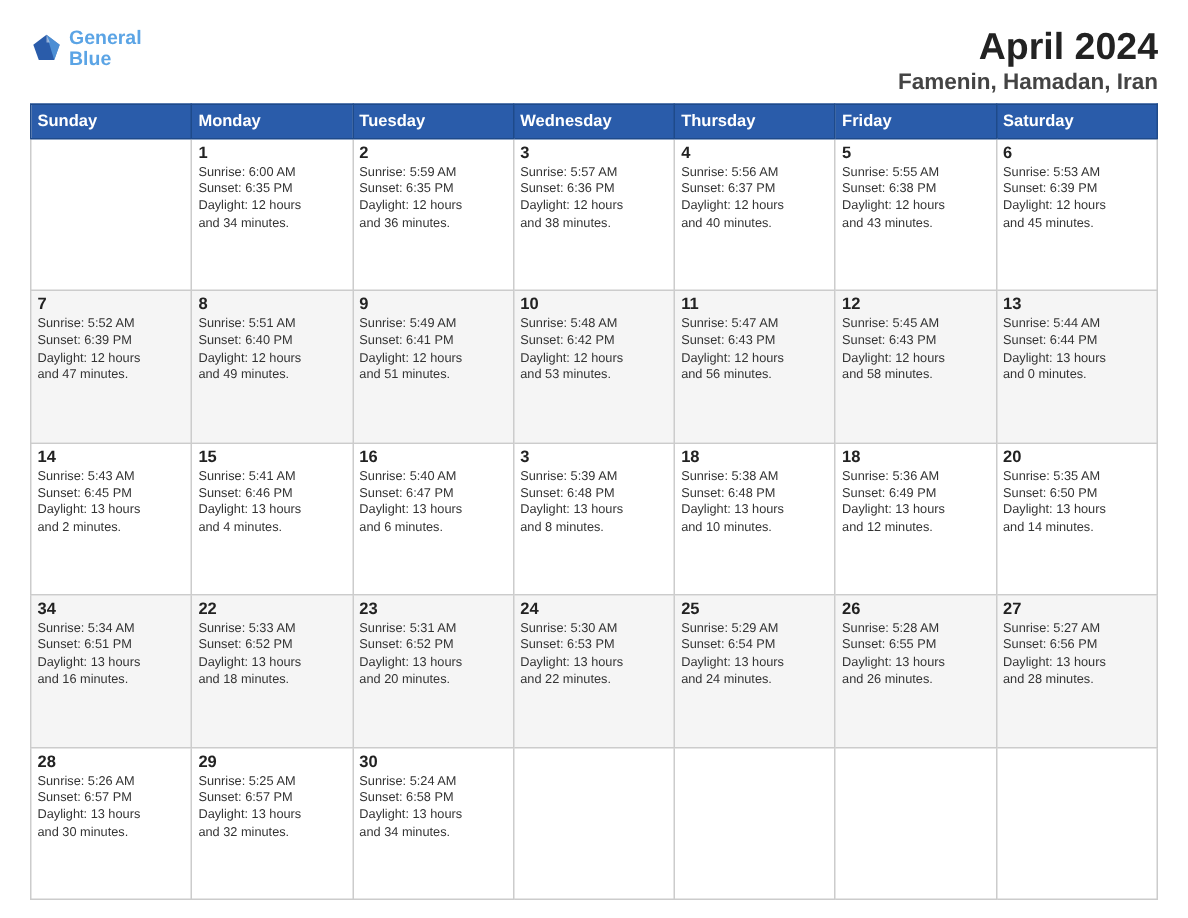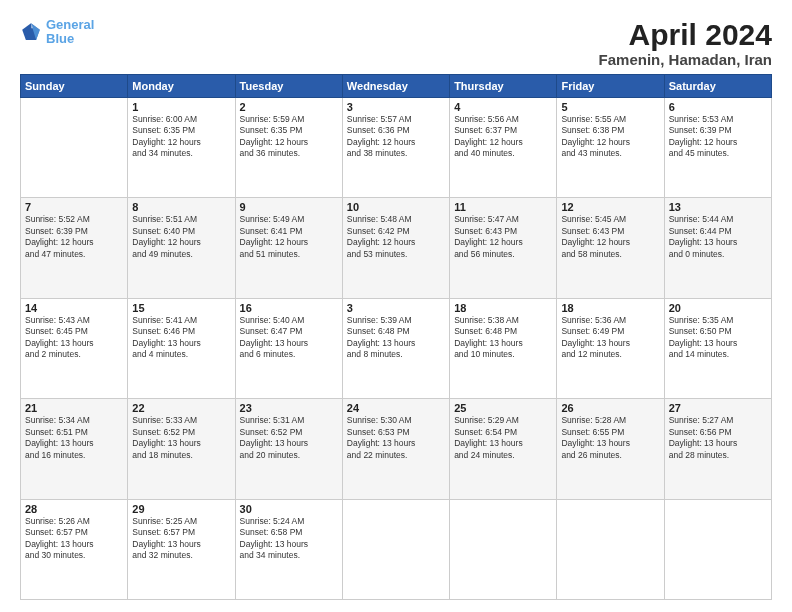--- a/index.html
+++ b/index.html
@@ -38,21 +38,21 @@
       color: #5ba4e5;
     }
     .logo-icon {
       width: 22px;
       height: 22px;
     }
     .title-block {
       text-align: right;
     }
     .title-block h1 {
-      font-size: 30px;
+      font-size: 25px;
       font-weight: bold;
       color: #222;
       line-height: 1.1;
     }
     .title-block h2 {
       font-size: 15px;
       color: #444;
       font-weight: bold;
     }
     .calendar {
@@ -214,21 +214,21 @@
             <span class="day-num">18</span>
             <div class="day-info">Sunrise: 5:36 AM<br>Sunset: 6:49 PM<br>Daylight: 13 hours<br>and 12 minutes.</div>
           </td>
           <td>
             <span class="day-num">20</span>
             <div class="day-info">Sunrise: 5:35 AM<br>Sunset: 6:50 PM<br>Daylight: 13 hours<br>and 14 minutes.</div>
           </td>
         </tr>
         <tr class="shade">
           <td>
-            <span class="day-num">21</span>
+            <span class="day-num">34</span>
             <div class="day-info">Sunrise: 5:34 AM<br>Sunset: 6:51 PM<br>Daylight: 13 hours<br>and 16 minutes.</div>
           </td>
           <td>
             <span class="day-num">22</span>
             <div class="day-info">Sunrise: 5:33 AM<br>Sunset: 6:52 PM<br>Daylight: 13 hours<br>and 18 minutes.</div>
           </td>
           <td>
             <span class="day-num">23</span>
             <div class="day-info">Sunrise: 5:31 AM<br>Sunset: 6:52 PM<br>Daylight: 13 hours<br>and 20 minutes.</div>
           </td>

